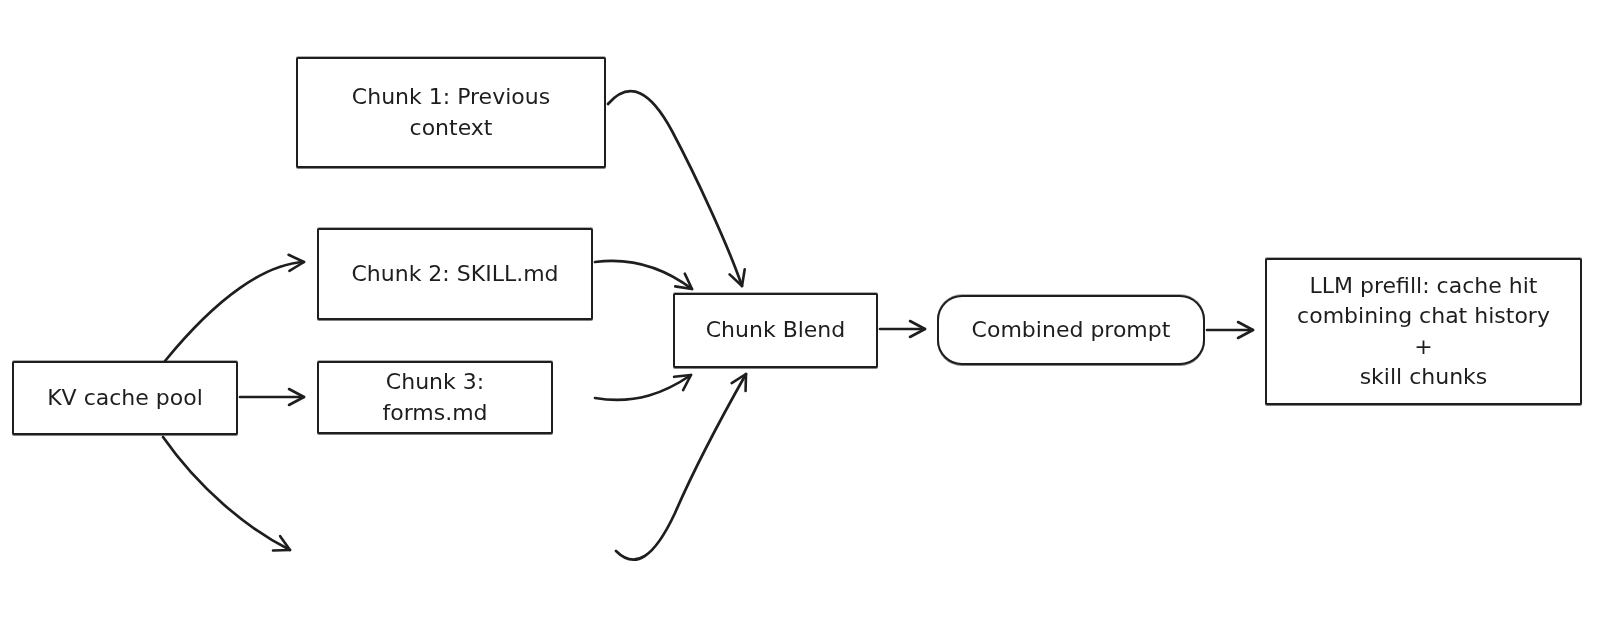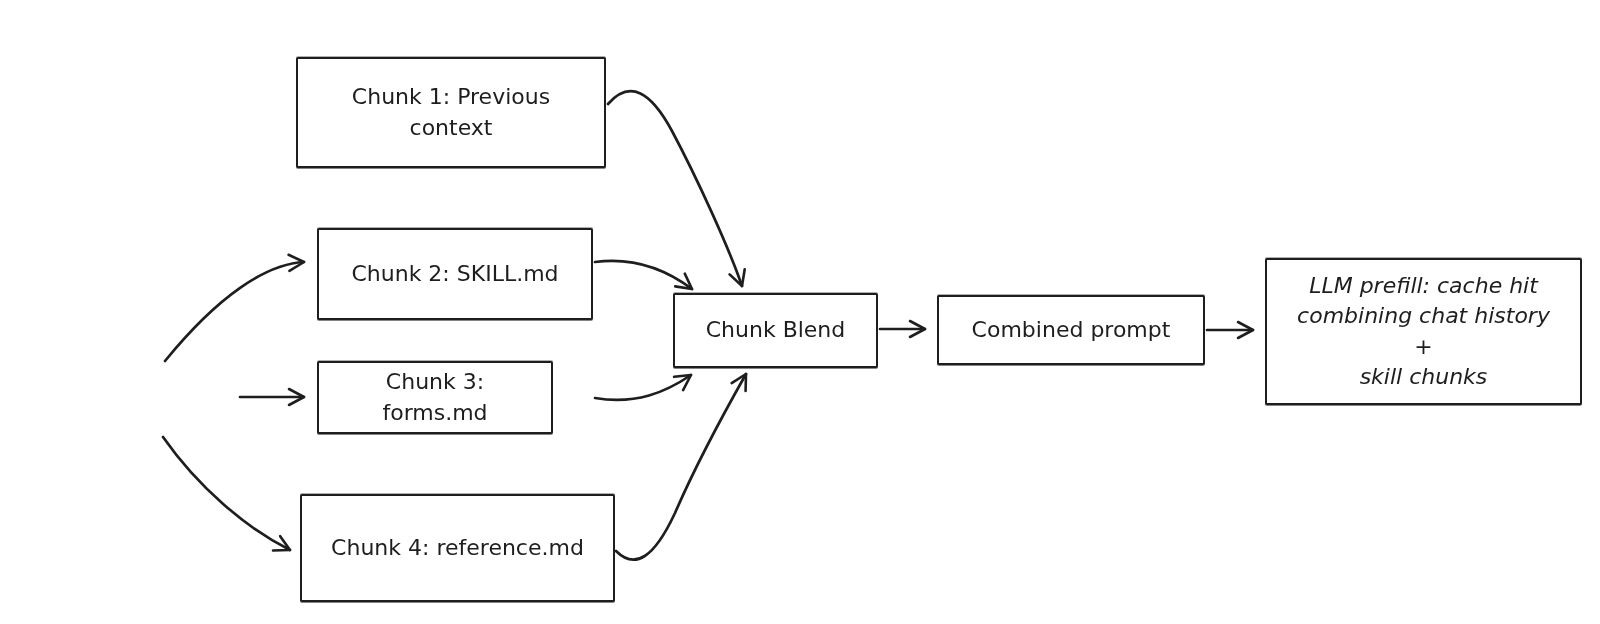--- a/index.html
+++ b/index.html
@@ -38,22 +38,22 @@
     white-space: pre-line;
     padding: 4px 24px;
     box-shadow: 0 1px 0 rgba(30,30,30,0.55), 0 -1px 0 rgba(30,30,30,0.35);
   }
   .node-kv        { left: 12px;   top: 361px; width: 226px; height: 74px; }
   .node-chunk1    { left: 296px;  top: 57px;  width: 310px; height: 111px; }
   .node-chunk2    { left: 317px;  top: 228px; width: 276px; height: 92px; }
   .node-chunk3    { left: 317px;  top: 361px; width: 236px; height: 73px; }
   .node-chunk4    { left: 300px;  top: 494px; width: 315px; height: 108px; }
   .node-blend     { left: 673px;  top: 293px; width: 205px; height: 75px; }
-  .node-combined  { left: 937px;  top: 295px; width: 268px; height: 70px; }
-  .node-llm       { left: 1265px; top: 258px; width: 317px; height: 147px; font-style: italic; }
+  .node-combined  { left: 937px;  top: 295px; width: 268px; height: 70px; border-radius: 25px; }
+  .node-llm       { left: 1265px; top: 258px; width: 317px; height: 147px; }
   .edge {
     fill: none;
     stroke: #1e1e1e;
     stroke-width: 2.7;
     stroke-linecap: round;
   }
 </style>
 </head>
 <body>
 
@@ -69,29 +69,29 @@
     <path class="edge" d="M 240,397 L 304,397" marker-end="url(#ah)"></path>
     <path class="edge" d="M 163,437 C 198,487 246,528 290,550" marker-end="url(#ah)"></path>
     <path class="edge" d="M 608,104 C 630,79 651,92 672,131 C 697,178 729,248 742,286" marker-end="url(#ah)"></path>
     <path class="edge" d="M 595,262 C 633,257 664,268 692,289" marker-end="url(#ah)"></path>
     <path class="edge" d="M 595,398 C 636,405 666,392 691,375" marker-end="url(#ah)"></path>
     <path class="edge" d="M 616,551 C 635,570 654,558 675,513 C 698,460 733,397 746,374" marker-end="url(#ah)"></path>
     <path class="edge" d="M 880,329 L 925,329" marker-end="url(#ah)"></path>
     <path class="edge" d="M 1207,330 L 1253,330" marker-end="url(#ah)"></path>
   </svg>
 
+  <div class="node node-kv">KV cache pool</div>
 
   <div class="node node-chunk1">Chunk 1: Previous
 context</div>
 
   <div class="node node-chunk2">Chunk 2: SKILL.md</div>
 
   <div class="node node-chunk3">Chunk 3: forms.md</div>
 
-  <div class="node node-chunk4">Chunk 4: reference.md</div>
 
   <div class="node node-blend">Chunk Blend</div>
 
   <div class="node node-combined">Combined prompt</div>
 
   <div class="node node-llm">LLM prefill: cache hit
 combining chat history +
 skill chunks</div>
 
 </div>

